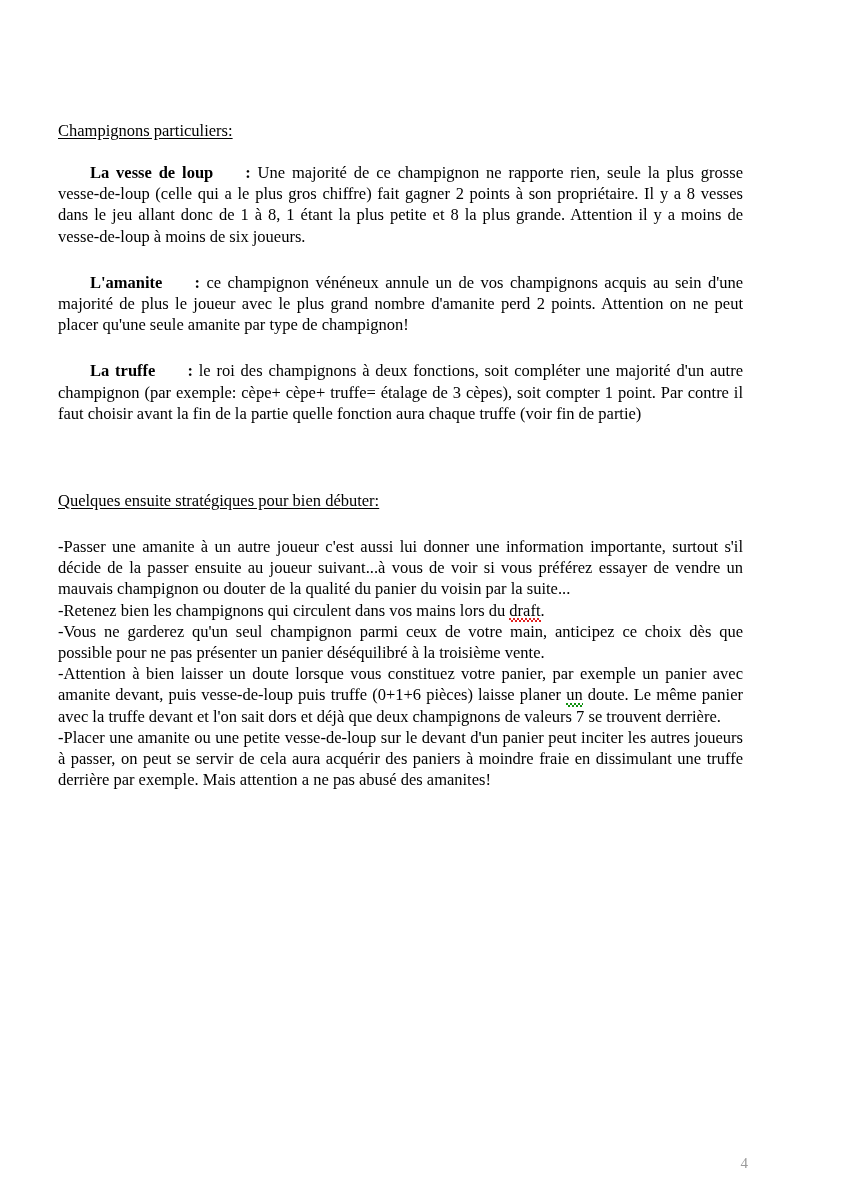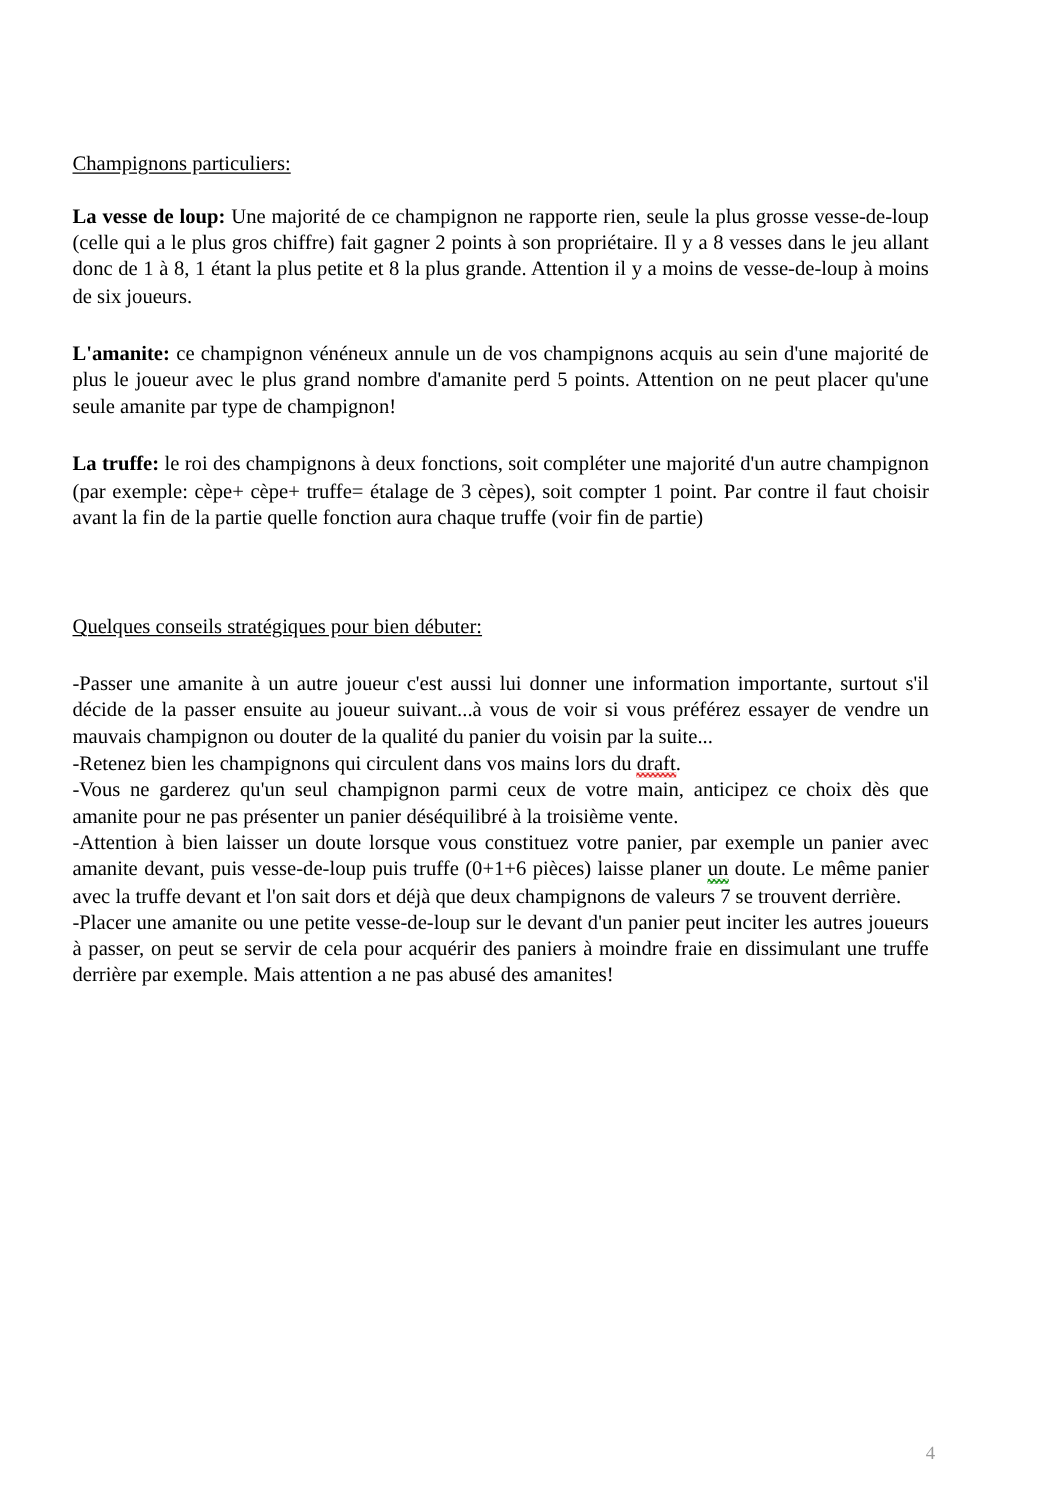--- a/index.html
+++ b/index.html
@@ -46,20 +46,21 @@
   .para {
     font-size: 16.5px;
     line-height: 21.2px;
     text-align: justify;
     margin: 0;
     -webkit-hyphens: none;
     hyphens: none;
   }
   .lead {
     font-weight: bold;
+    margin-left: 32px;
   }
   .ital {
   }
 
   
   .gap-sm { height: 21px; }
   .gap-md { height: 25px; }
   .gap-lg { height: 66px; }
 
   
@@ -112,38 +113,38 @@
   <div class="content">
 
     <div class="section-heading"><span class="u">Champignons particuliers:</span></div>
 
     <div class="gap-sm"></div>
 
     <p class="para"><span class="lead">La vesse de loup</span><span class="lead">: </span><span>Une majorité de ce champignon ne rapporte rien, seule la plus grosse vesse-de-loup (celle qui a le plus gros chiffre) fait gagner 2 points à son propriétaire. Il y a 8 vesses dans le jeu allant donc de 1 à 8, 1 étant la plus petite et 8 la plus grande. Attention il y a moins de vesse-de-loup à moins de six joueurs.</span></p>
 
     <div class="gap-md"></div>
 
-    <p class="para"><span class="lead">L'amanite</span><span class="lead">: </span><span>ce champignon vénéneux annule un de vos champignons acquis au sein d'une majorité de plus le joueur avec le plus grand nombre d'amanite perd 5 points. Attention on ne peut placer qu'une seule amanite par type de champignon!</span></p>
+    <p class="para"><span class="lead">L'amanite</span><span class="lead">: </span><span>ce champignon vénéneux annule un de vos champignons acquis au sein d'une majorité de plus le joueur avec le plus grand nombre d'amanite perd 2 points. Attention on ne peut placer qu'une seule amanite par type de champignon!</span></p>
 
     <div class="gap-md"></div>
 
     <p class="para"><span class="lead">La truffe</span><span class="lead">: </span><span>le roi des champignons à deux fonctions, soit compléter une majorité d'un autre champignon (</span><span class="ital">par exemple: cèpe+ cèpe+ truffe= étalage de 3 cèpes</span><span>), soit compter 1 point. Par contre il faut choisir avant la fin de la partie quelle fonction aura chaque truffe (voir fin de partie)</span></p>
 
     <div class="gap-lg"></div>
 
-    <div class="section-heading"><span class="u">Quelques conseils stratégiques pour bien débuter:</span></div>
+    <div class="section-heading"><span class="u">Quelques ensuite stratégiques pour bien débuter:</span></div>
 
     <div class="gap-md"></div>
 
     <p class="para">-Passer une amanite à un autre joueur c'est aussi lui donner une information importante, surtout s'il décide de la passer ensuite au joueur suivant...à vous de voir si vous préférez essayer de vendre un mauvais champignon ou douter de la qualité du panier du voisin par la suite...</p>
 
     <p class="para"><span>-Retenez bien les champignons qui circulent dans vos mains lors du </span><span class="spell-red">draft</span><span>.</span></p>
 
-    <p class="para">-Vous ne garderez qu'un seul champignon parmi ceux de votre main, anticipez ce choix dès que amanite pour ne pas présenter un panier déséquilibré à la troisième vente.</p>
+    <p class="para">-Vous ne garderez qu'un seul champignon parmi ceux de votre main, anticipez ce choix dès que possible pour ne pas présenter un panier déséquilibré à la troisième vente.</p>
 
     <p class="para"><span>-Attention à bien laisser un doute lorsque vous constituez votre panier, par exemple un panier avec amanite devant, puis vesse-de-loup puis truffe (0+1+6 pièces) laisse planer </span><span class="grammar-green">un</span><span> doute. Le même panier avec la truffe devant et l'on sait dors et déjà que deux champignons de valeurs 7 se trouvent derrière.</span></p>
 
-    <p class="para">-Placer une amanite ou une petite vesse-de-loup sur le devant d'un panier peut inciter les autres joueurs à passer, on peut se servir de cela pour acquérir des paniers à moindre fraie en dissimulant une truffe derrière par exemple. Mais attention a ne pas abusé des amanites!</p>
+    <p class="para">-Placer une amanite ou une petite vesse-de-loup sur le devant d'un panier peut inciter les autres joueurs à passer, on peut se servir de cela aura acquérir des paniers à moindre fraie en dissimulant une truffe derrière par exemple. Mais attention a ne pas abusé des amanites!</p>
 
   </div>
 
   <div class="page-number">4</div>
 </div>
 
 </body></html>

